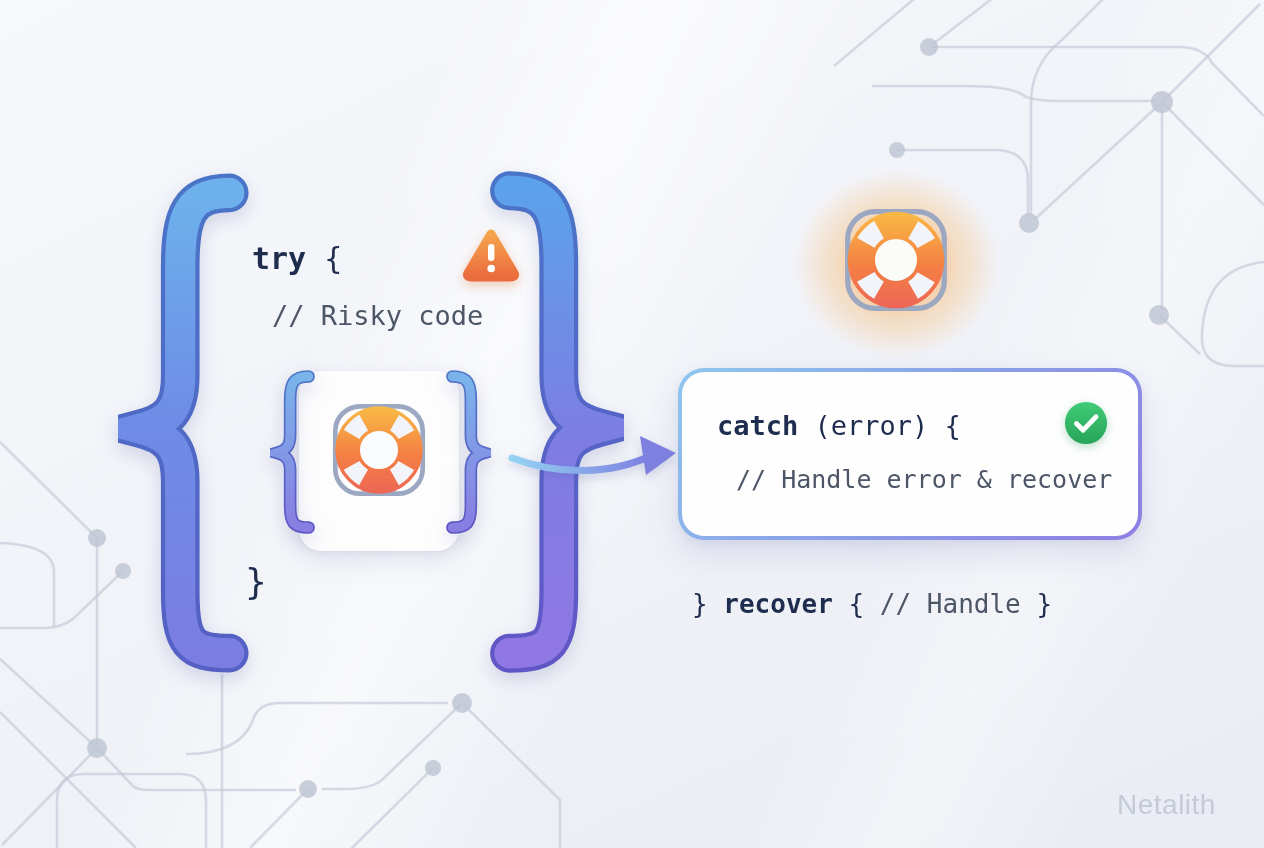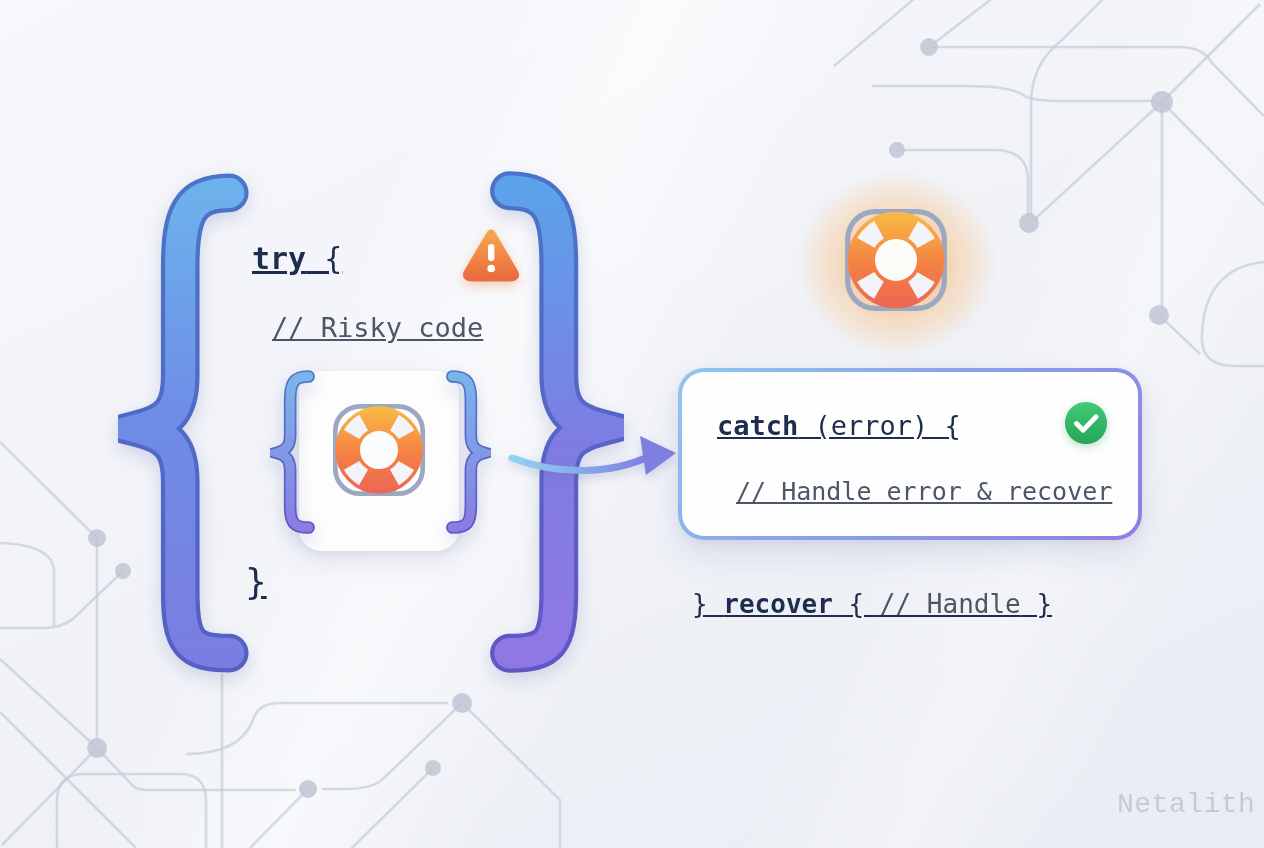--- a/index.html
+++ b/index.html
@@ -25,31 +25,31 @@
     background:#fdfdfe;z-index:1;box-shadow:0 10px 24px rgba(110,120,170,.16),0 2px 6px rgba(110,120,170,.10);}
   .buoy-card{position:absolute;left:322px;top:393px;z-index:2;}
   .buoy-top{position:absolute;left:833px;top:197px;z-index:2;}
   .warning{position:absolute;left:461px;top:226px;z-index:3;filter:drop-shadow(0 4px 6px rgba(230,120,60,.35));}
   .check{position:absolute;left:1063px;top:400px;z-index:4;filter:drop-shadow(0 3px 5px rgba(40,150,90,.30));}
   .catch-box{position:absolute;left:678px;top:368px;width:464px;height:172px;z-index:3;
     border-radius:26px;padding:4px;box-sizing:border-box;
     background:linear-gradient(135deg,#8fc7ee 0%,#8aa3e8 45%,#8f7de2 100%);
     box-shadow:0 14px 30px rgba(105,115,175,.16),0 3px 8px rgba(105,115,175,.10);}
   .catch-inner{width:100%;height:100%;border-radius:22px;background:#fefefe;}
-  .code-line{position:absolute;z-index:5;white-space:pre;line-height:1.2;color:#1e2c4e;text-decoration:underline;}
+  .code-line{position:absolute;z-index:5;white-space:pre;line-height:1.2;color:#1e2c4e;}
   .kw{font-weight:700;color:#1e2c4e;}
   .br{font-weight:500;color:#1e2c4e;}
-  .cm{color:#4d5666;margin-top:12px;}
+  .cm{color:#4d5666;}
   .try-line{left:252px;top:241px;font-size:30px;}
   .risky-line{left:272px;top:300px;font-size:27px;color:#4d5666;}
   .inner-close{left:245px;top:560px;font-size:36px;font-weight:500;}
   .catch-line{left:717px;top:410px;font-size:27px;}
   .catch-comment{left:736px;top:465px;font-size:25px;color:#4d5666;}
   .finally-line{left:692px;top:589px;font-size:26px;}
-  .watermark{position:absolute;left:1117px;top:789px;z-index:5;font-family:Liberation Mono, monospace;
+  .watermark{position:absolute;left:1117px;top:789px;z-index:5;font-family:Liberation Sans, sans-serif;
     font-size:28px;color:#c5cad7;letter-spacing:.5px;}
 </style>
 </head>
 <body>
 
 <div class="canvas">
 
   <svg class="circuit" width="1264" height="848" viewBox="0 0 1264 848">
 
     <path d="M 920,-6 L 834,66"></path>

